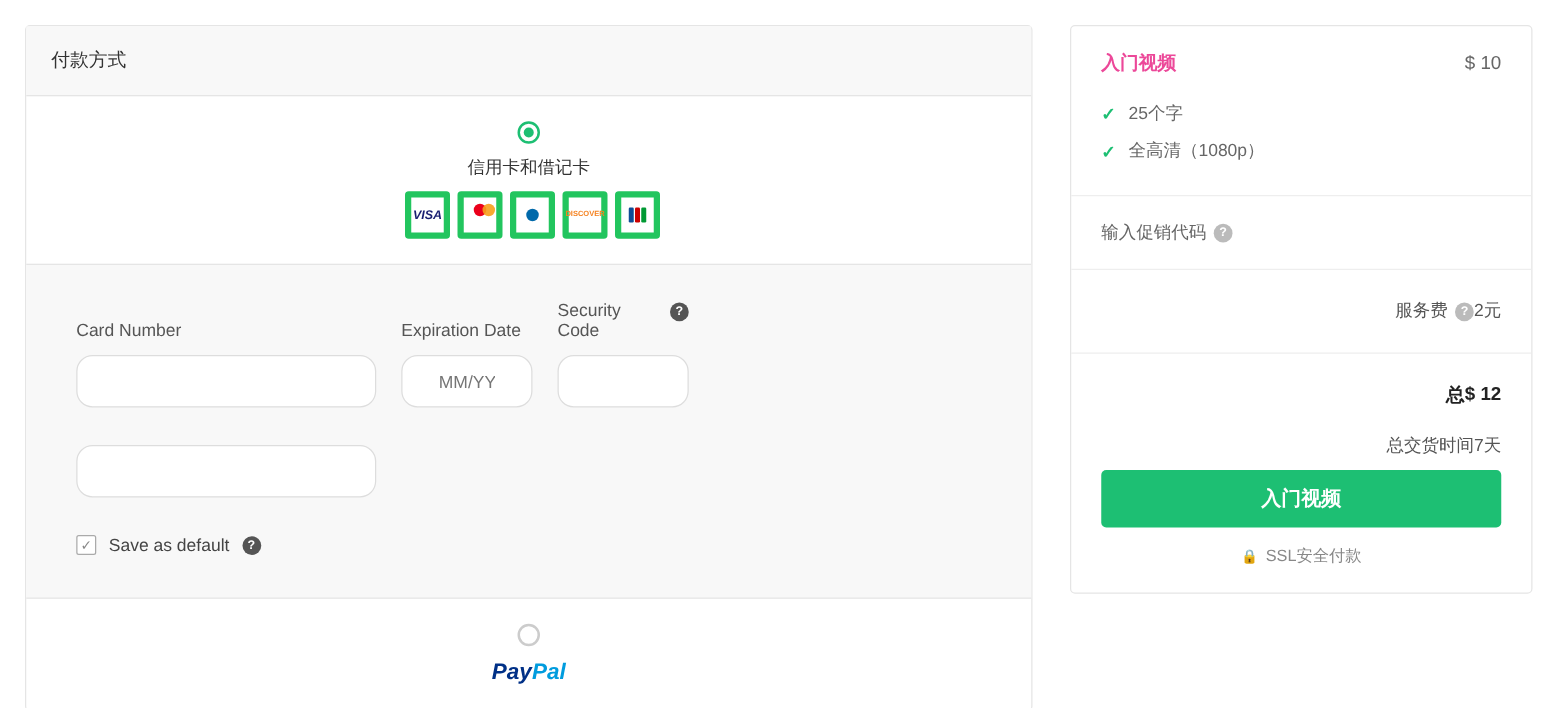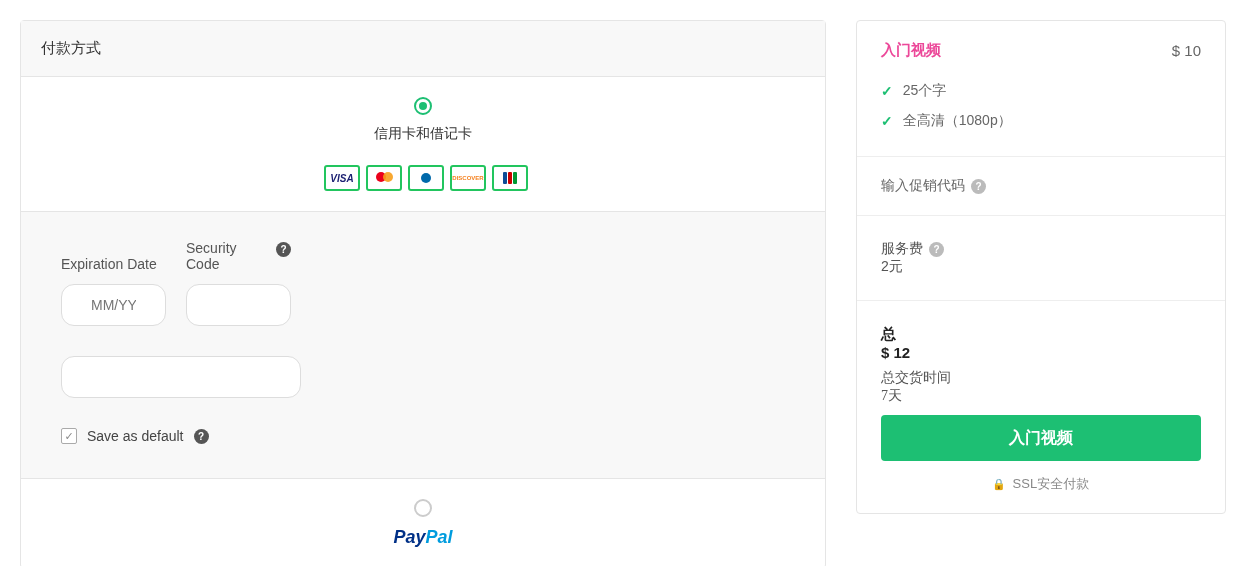--- a/index.html
+++ b/index.html
@@ -44,24 +44,23 @@
   }
   .radio.selected { border-color: #1dbf73; }
   .radio.selected::after {
     content: ""; width: 8px; height: 8px; background: #1dbf73; border-radius: 50%;
   }
 
   .method-label { color: #333; }
 
   .card-logos { display: flex; gap: 6px; margin-left: 6px; }
   .card-logo {
-    width: 36px; height: 26px; border: 2px solid #22c55e; border-radius: 3px;
+    width: 36px; height: 38px; border: 5px solid #22c55e; border-radius: 3px;
     display: flex; align-items: center; justify-content: center; font-size: 8px;
     background: #fff;
-    margin-top: 12px;
   }
   .visa { color: #1a1f71; font-weight: 700; font-style: italic; font-size: 10px; }
   .mc { position: relative; }
   .mc .c1, .mc .c2 { width: 10px; height: 10px; border-radius: 50%; position: absolute; top: 5px; }
   .mc .c1 { background: #eb001b; left: 8px; }
   .mc .c2 { background: #f79e1b; left: 15px; opacity: 0.9; }
   .diners { color: #0069aa; }
   .diners .dc { width:10px; height:10px; border-radius:50%; background:#0069aa; display:inline-block;}
   .discover { color: #f58220; font-size: 6px; font-weight: bold; }
   .jcb { display:flex; gap:1px; }
@@ -110,21 +109,21 @@
   .summary { padding: 0; }
   .sum-block { padding: 20px 24px; }
   .sum-block.bordered { border-top: 1px solid #eee; }
   .sum-title-row { display:flex; justify-content:space-between; align-items:center; margin-bottom:16px;}
   .sum-title { font-weight: 600; color: #ec4899; font-size: 15px; }
   .sum-price { color: #666; font-size: 15px; }
   .feature-list { list-style: none; }
   .feature-item { display: flex; align-items: center; gap: 10px; color: #666; padding: 6px 0; }
   .checkmark { color: #1dbf73; font-weight: bold; }
   .promo-row { display:flex; align-items:center; gap:6px; color:#666; cursor:pointer;}
-  .kv-row { display:flex; justify-content:flex-end; color:#555; padding: 4px 0; flex-direction: column;}
+  .kv-row { display:flex; justify-content:flex-end; color:#555; padding: 4px 0;}
   .kv-row.total .k { font-weight:700; color:#222; font-size:15px;}
   .kv-row.total .v { font-weight:700; color:#222; font-size:15px;}
   .confirm-btn {
     width: 100%; height: 46px; background: #1dbf73; color: #fff; border: none;
     border-radius: 4px; font-size: 16px; font-weight: 600; cursor: pointer; margin-top: 6px;
   }
   .ssl-row { display:flex; align-items:center; justify-content:center; gap:6px; color:#888; font-size:13px; margin-top:14px;}
   .lock-icon { font-size: 11px; }
 
   .cvv-wrap { position: relative; display:flex; align-items:flex-start; gap:8px;}
@@ -154,20 +153,24 @@
           <div class="card-logo jcb">
               <span class="j1"></span>
               <span class="j2"></span>
               <span class="j3"></span>
             </div>
         </div>
       </div>
 
       <div class="card-form">
         <div class="form-row">
+          <div class="form-group cardnum">
+            <label class="form-label">Card Number</label>
+            <input class="form-input" type="text" style="">
+          </div>
           <div class="form-group exp">
             <label class="form-label">Expiration Date</label>
             <input class="form-input" type="text" placeholder="MM/YY" style="">
           </div>
           <div class="form-group cvv">
             <div class="cvv-wrap">
               <label class="form-label" style="flex:1;">Security Code</label>
               <span class="help-icon cvv-help">?</span>
             </div>
             <input class="form-input" type="text" style="">
@@ -228,21 +231,21 @@
           </span>
           <span class="v">2元</span>
         </div>
       </div>
 
       <div class="sum-block bordered">
         <div class="kv-row total">
           <span class="k">总</span>
           <span class="v">$ 12</span>
         </div>
-        <div class="kv-row" style="font-family:Liberation Serif, serif;">
+        <div class="kv-row" style="margin-top:14px;">
           <span class="k">总交货时间</span>
           <span class="v">7天</span>
         </div>
         <button class="confirm-btn">入门视频</button>
         <div class="ssl-row">
           <span class="lock-icon">🔒</span>
           <span>SSL安全付款</span>
         </div>
       </div>
     </div>

